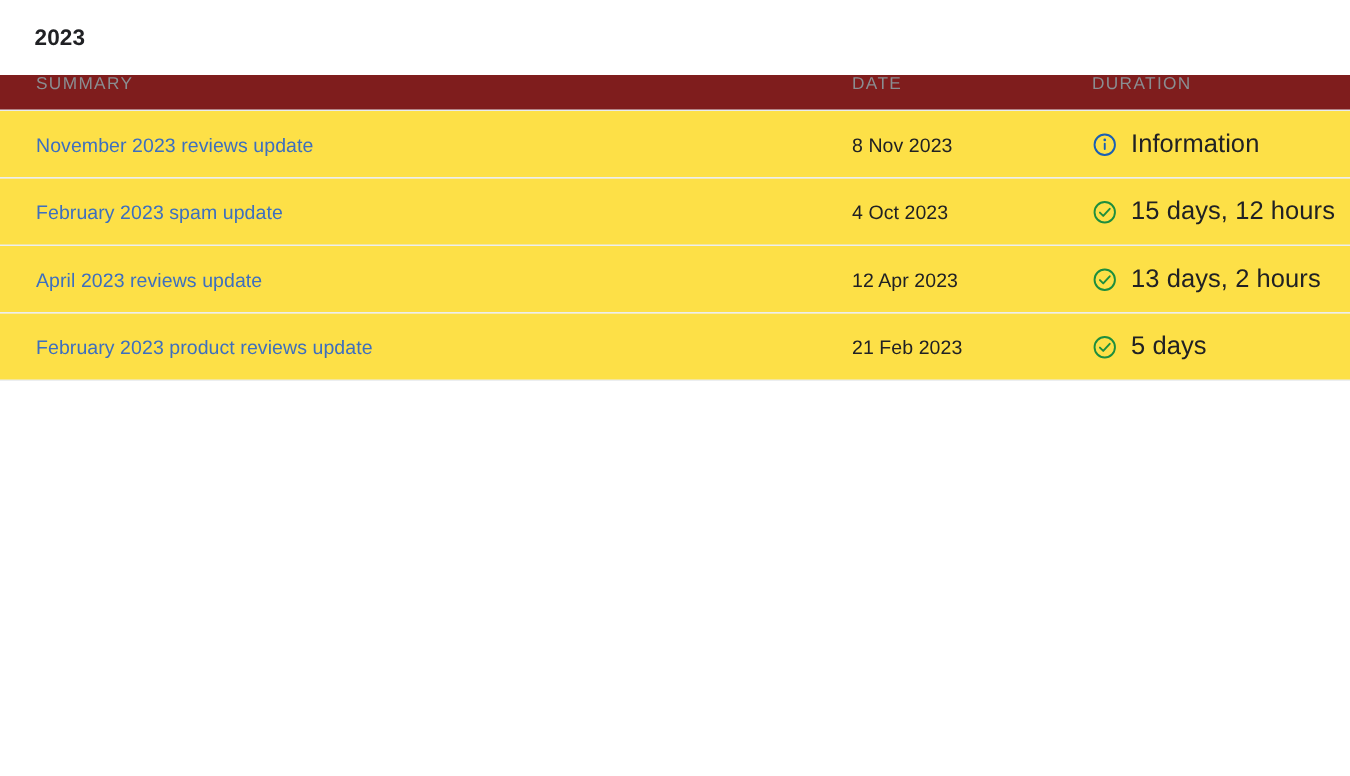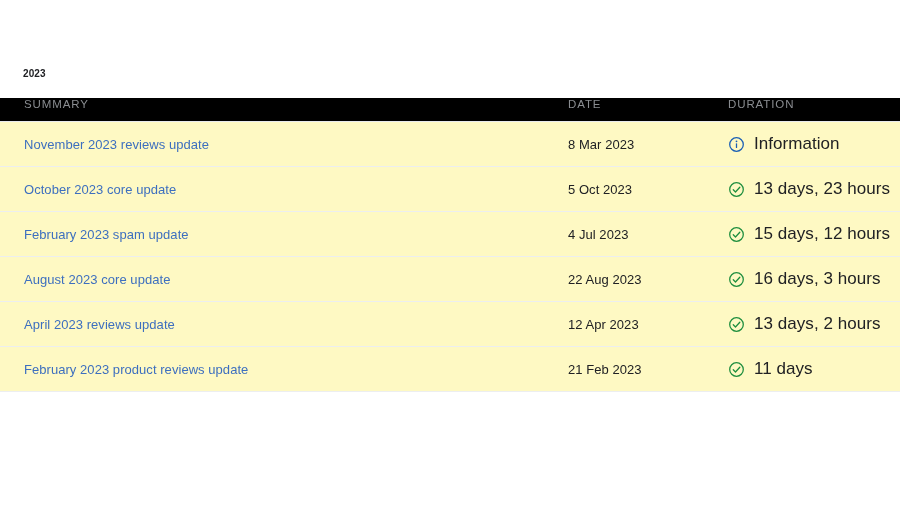--- a/index.html
+++ b/index.html
@@ -18,27 +18,26 @@
 
   .page {
     width: 900px;
     height: 517px;
     position: relative;
     background: #ffffff;
     box-sizing: border-box;
   }
 
   .year-title {
-    font-size: 10px;
+    font-size: 15px;
     font-weight: bold;
     color: #202124;
     letter-spacing: 0.1px;
     padding: 16px 0 0 23px;
     line-height: 20px;
-    margin-top: 48px;
   }
 
   table.updates {
     width: 900px;
     border-collapse: collapse;
     table-layout: fixed;
     margin-top: 14px;
   }
 
   table.updates col.c-summary  { width: 554px; }
@@ -48,28 +47,28 @@
   thead th {
     text-align: left;
     font-weight: normal;
     font-size: 11.5px;
     letter-spacing: 0.9px;
     color: #8a8d91;
     text-transform: uppercase;
     padding: 0 0 11px 0;
     border-bottom: 1px solid #e8eaed;
     vertical-align: bottom;
-    background: #000000;
+    background: #7f1d1d;
   }
   thead th.th-summary  { padding-left: 24px; }
   thead th.th-date     { padding-left: 14px; margin-top: 21px; }
   thead th.th-duration { padding-left: 0px; }
 
   tbody tr {
-    background: #fef9c3;
+    background: #fde047;
     height: 44px;
   }
   tbody td {
     height: 44px;
     border-bottom: 1px solid #eceef0;
     font-size: 13px;
     color: #202124;
     vertical-align: middle;
     padding: 0;
   }
@@ -119,76 +118,46 @@
     <thead>
       <tr>
         <th class="th-summary">SUMMARY</th>
         <th class="th-date">DATE</th>
         <th class="th-duration">DURATION</th>
       </tr>
     </thead>
     <tbody id="table-body">
         <tr>
           <td class="cell-summary"><a class="update-link" href="#">November 2023 reviews update</a></td>
-          <td class="cell-date">8 Mar 2023</td>
+          <td class="cell-date">8 Nov 2023</td>
           <td class="cell-duration">
             <div class="duration-wrap">
               <span>
                 <svg class="status-icon" viewBox="0 0 20 20" aria-hidden="true">
                   <circle cx="10" cy="10" r="8" fill="none" stroke="#1a5fb4" stroke-width="1.5"></circle>
                   <circle cx="10" cy="6.2" r="1.05" fill="#1a5fb4"></circle>
                   <rect x="9.25" y="8.5" width="1.5" height="5.6" rx="0.7" fill="#1a5fb4"></rect>
                 </svg>
               </span>
               <span class="duration-text">Information</span>
             </div>
           </td>
         </tr>
         <tr>
-          <td class="cell-summary"><a class="update-link" href="#">October 2023 core update</a></td>
-          <td class="cell-date">5 Oct 2023</td>
-          <td class="cell-duration">
-            <div class="duration-wrap">
-              <span>
-                <svg class="status-icon" viewBox="0 0 20 20" aria-hidden="true">
-                  <circle cx="10" cy="10" r="8" fill="none" stroke="#1e8e3e" stroke-width="1.5"></circle>
-                  <path d="M6.2 10.3 L8.8 12.9 L13.9 7.3" fill="none" stroke="#1e8e3e" stroke-width="1.5" stroke-linecap="round" stroke-linejoin="round"></path>
-                </svg>
-              </span>
-              <span class="duration-text">13 days, 23 hours</span>
-            </div>
-          </td>
-        </tr>
-        <tr>
           <td class="cell-summary"><a class="update-link" href="#">February 2023 spam update</a></td>
-          <td class="cell-date">4 Jul 2023</td>
+          <td class="cell-date">4 Oct 2023</td>
           <td class="cell-duration">
             <div class="duration-wrap">
               <span>
                 <svg class="status-icon" viewBox="0 0 20 20" aria-hidden="true">
                   <circle cx="10" cy="10" r="8" fill="none" stroke="#1e8e3e" stroke-width="1.5"></circle>
                   <path d="M6.2 10.3 L8.8 12.9 L13.9 7.3" fill="none" stroke="#1e8e3e" stroke-width="1.5" stroke-linecap="round" stroke-linejoin="round"></path>
                 </svg>
               </span>
               <span class="duration-text">15 days, 12 hours</span>
-            </div>
-          </td>
-        </tr>
-        <tr>
-          <td class="cell-summary"><a class="update-link" href="#">August 2023 core update</a></td>
-          <td class="cell-date">22 Aug 2023</td>
-          <td class="cell-duration">
-            <div class="duration-wrap">
-              <span>
-                <svg class="status-icon" viewBox="0 0 20 20" aria-hidden="true">
-                  <circle cx="10" cy="10" r="8" fill="none" stroke="#1e8e3e" stroke-width="1.5"></circle>
-                  <path d="M6.2 10.3 L8.8 12.9 L13.9 7.3" fill="none" stroke="#1e8e3e" stroke-width="1.5" stroke-linecap="round" stroke-linejoin="round"></path>
-                </svg>
-              </span>
-              <span class="duration-text">16 days, 3 hours</span>
             </div>
           </td>
         </tr>
         <tr>
           <td class="cell-summary"><a class="update-link" href="#">April 2023 reviews update</a></td>
           <td class="cell-date">12 Apr 2023</td>
           <td class="cell-duration">
             <div class="duration-wrap">
               <span>
                 <svg class="status-icon" viewBox="0 0 20 20" aria-hidden="true">
@@ -204,20 +173,20 @@
           <td class="cell-summary"><a class="update-link" href="#">February 2023 product reviews update</a></td>
           <td class="cell-date">21 Feb 2023</td>
           <td class="cell-duration">
             <div class="duration-wrap">
               <span>
                 <svg class="status-icon" viewBox="0 0 20 20" aria-hidden="true">
                   <circle cx="10" cy="10" r="8" fill="none" stroke="#1e8e3e" stroke-width="1.5"></circle>
                   <path d="M6.2 10.3 L8.8 12.9 L13.9 7.3" fill="none" stroke="#1e8e3e" stroke-width="1.5" stroke-linecap="round" stroke-linejoin="round"></path>
                 </svg>
               </span>
-              <span class="duration-text">11 days</span>
+              <span class="duration-text">5 days</span>
             </div>
           </td>
         </tr>
       </tbody>
   </table>
 
 </div>
 
 </body></html>

